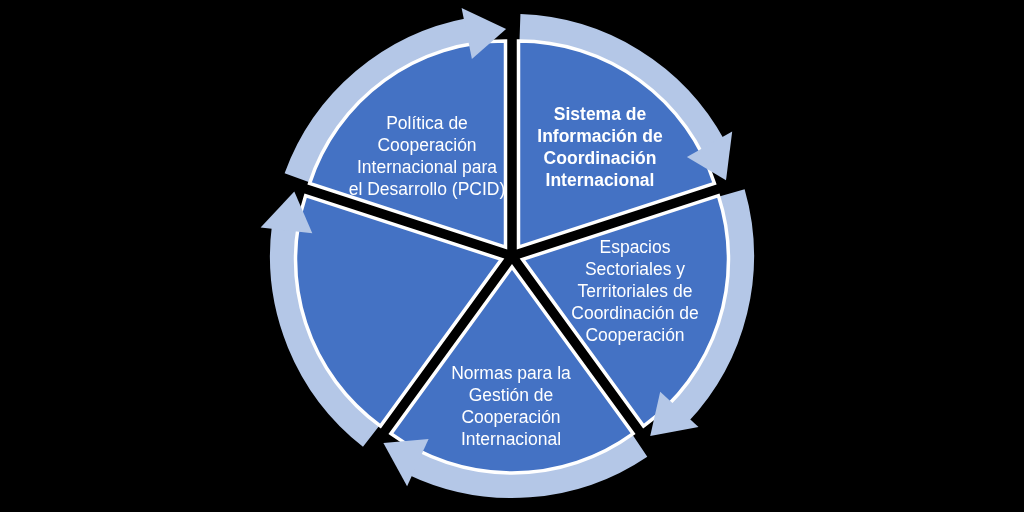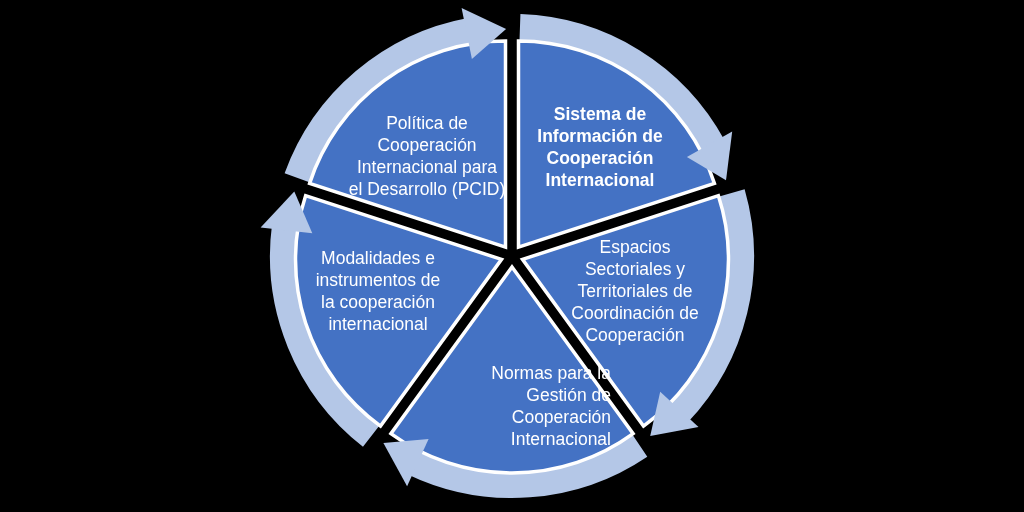--- a/index.html
+++ b/index.html
@@ -31,21 +31,21 @@
     font-size: 17.5px;
     line-height: 22px;
     color: #ffffff;
     font-weight: 400;
   }
   .seg-label.bold {
     font-weight: 700;
   }
   .lbl-0 { left: 600px; top: 147px; width: 200px; }
   .lbl-1 { left: 635px; top: 291px; width: 210px; }
-  .lbl-2 { left: 511px; top: 406px; width: 200px; text-align: right; }
+  .lbl-2 { left: 511px; top: 406px; width: 200px; }
   .lbl-3 { left: 378px; top: 291px; width: 210px; }
   .lbl-4 { left: 427px; top: 156px; width: 230px; }
 </style>
 </head>
 <body style="background: rgb(0, 0, 0);">
 
 <div class="stage">
   <svg id="diagram-svg" viewBox="0 0 1024 512">
       <path d="M 519.9,29.1 A 227 227 0 0 1 711.5,147.7" fill="none" stroke="#B4C7E7" stroke-width="30"></path>
       <path d="M 730.2,193.4 A 227 227 0 0 1 676.7,412.3" fill="none" stroke="#B4C7E7" stroke-width="30"></path>
@@ -59,32 +59,28 @@
       <path d="M 505.5,247.1 L 309.6,183.4 A 206 206 0 0 1 505.5,41.1 Z" fill="#4472C4" stroke="#FFFFFF" stroke-width="3.5" stroke-linejoin="miter"></path>
       <polygon points="732.2,131.4 686.9,157.0 726.0,180.2" fill="#B4C7E7"></polygon>
       <polygon points="698.5,426.9 660.2,391.8 650.2,436.1" fill="#B4C7E7"></polygon>
       <polygon points="407.1,486.2 428.6,438.9 383.4,443.1" fill="#B4C7E7"></polygon>
       <polygon points="260.6,227.4 312.3,233.2 294.3,191.5" fill="#B4C7E7"></polygon>
       <polygon points="461.6,8.1 471.9,59.0 506.1,29.1" fill="#B4C7E7"></polygon>
     </svg>
 
   <div class="seg-label lbl-0 bold" style="color: rgb(255, 255, 255);">Sistema de
 Información de
-Cooperación
+Coordinación
 Internacional</div>
   <div class="seg-label lbl-1" style="color: rgb(255, 255, 255);">Espacios
 Sectoriales y
 Territoriales de
 Coordinación de
 Cooperación</div>
   <div class="seg-label lbl-2" style="color: rgb(255, 255, 255);">Normas para la
 Gestión de
 Cooperación
 Internacional</div>
-  <div class="seg-label lbl-3" style="color: rgb(255, 255, 255);">Modalidades e
-instrumentos de
-la cooperación
-internacional</div>
   <div class="seg-label lbl-4" style="color: rgb(255, 255, 255);">Política de
 Cooperación
 Internacional para
 el Desarrollo (PCID)</div>
 </div>
 
 </body></html>

